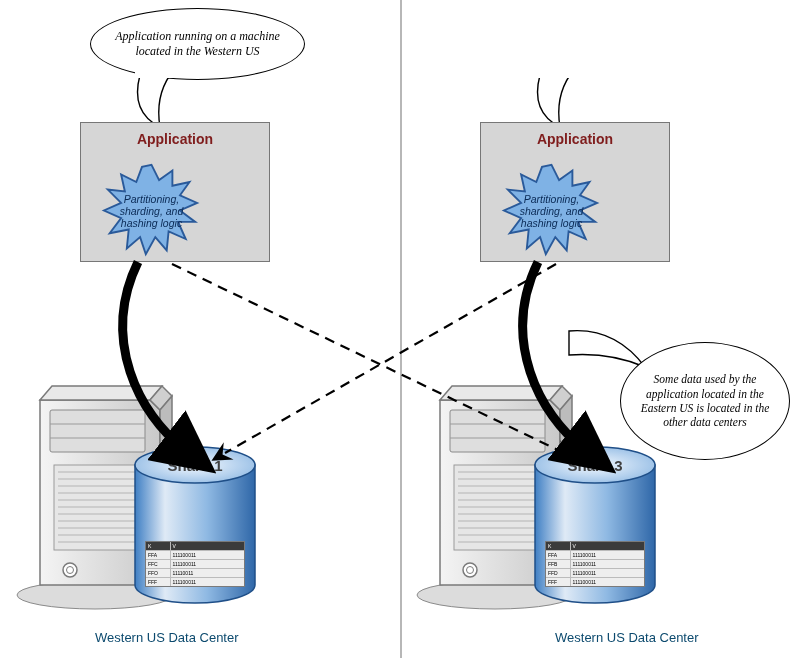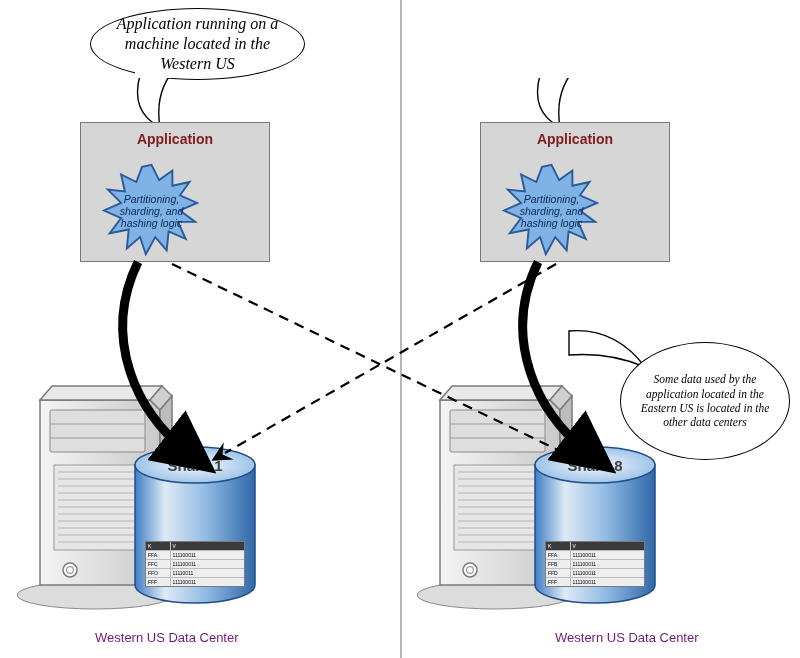--- a/index.html
+++ b/index.html
@@ -32,21 +32,21 @@
     position: absolute;
     border: 1.5px solid #000;
     border-radius: 50%;
     background: #fff;
     display: flex;
     align-items: center;
     justify-content: center;
     text-align: center;
     font-style: italic;
     font-family: "Comic Sans MS", "Segoe Script", cursive;
-    font-size: 16px;
+    font-size: 12px;
     line-height: 1.25;
     padding: 6px 10px;
     box-sizing: border-box;
   }
   .bubble svg.tail {
     position: absolute;
     overflow: visible;
   }
   
   .app-box {
@@ -118,21 +118,21 @@
     display: flex;
     background: #eee;
     border-top: 0.5px solid #bbb;
   }
   .cyl .mini-table .c1 { width: 22%; padding: 1px 2px; }
   .cyl .mini-table .c2 { width: 78%; padding: 1px 2px; border-left: 0.5px solid #bbb; }
   
   .dc-caption {
     position: absolute;
     font-size: 13px;
-    color: #701a75;
+    color: #0c4a6e;
   }
   
   .server {
     position: absolute;
   }
 </style>
 </head>
 <body>
 
 <div class="canvas">
@@ -288,21 +288,21 @@
       <circle cx="60" cy="200" r="7" fill="#fff" stroke="#7a7a7a" stroke-width="1.5"></circle>
       <circle cx="60" cy="200" r="3.5" fill="none" stroke="#7a7a7a"></circle>
     </svg>
   </div>
 
   <div class="cyl" style="left:530px; top:445px; width:130px; height:160px;">
     <svg width="130" height="160">
       <path d="M5 20 L5 140 A60 18 0 0 0 125 140 L125 20 Z" fill="url(#cylg)" stroke="#1f4f88" stroke-width="1.5"></path>
       <ellipse cx="65" cy="20" rx="60" ry="18" fill="url(#cyltop)" stroke="#1f4f88" stroke-width="1.5"></ellipse>
     </svg>
-    <div class="label">Shard 8</div>
+    <div class="label">Shard 3</div>
     <div class="mini-table">
       <div class="hdr">
           <div class="c1">K</div>
           <div class="c2">V</div>
         </div>
       <div class="row">
           <div class="c1">FFA</div>
           <div class="c2">111100011</div>
         </div>
       <div class="row">

